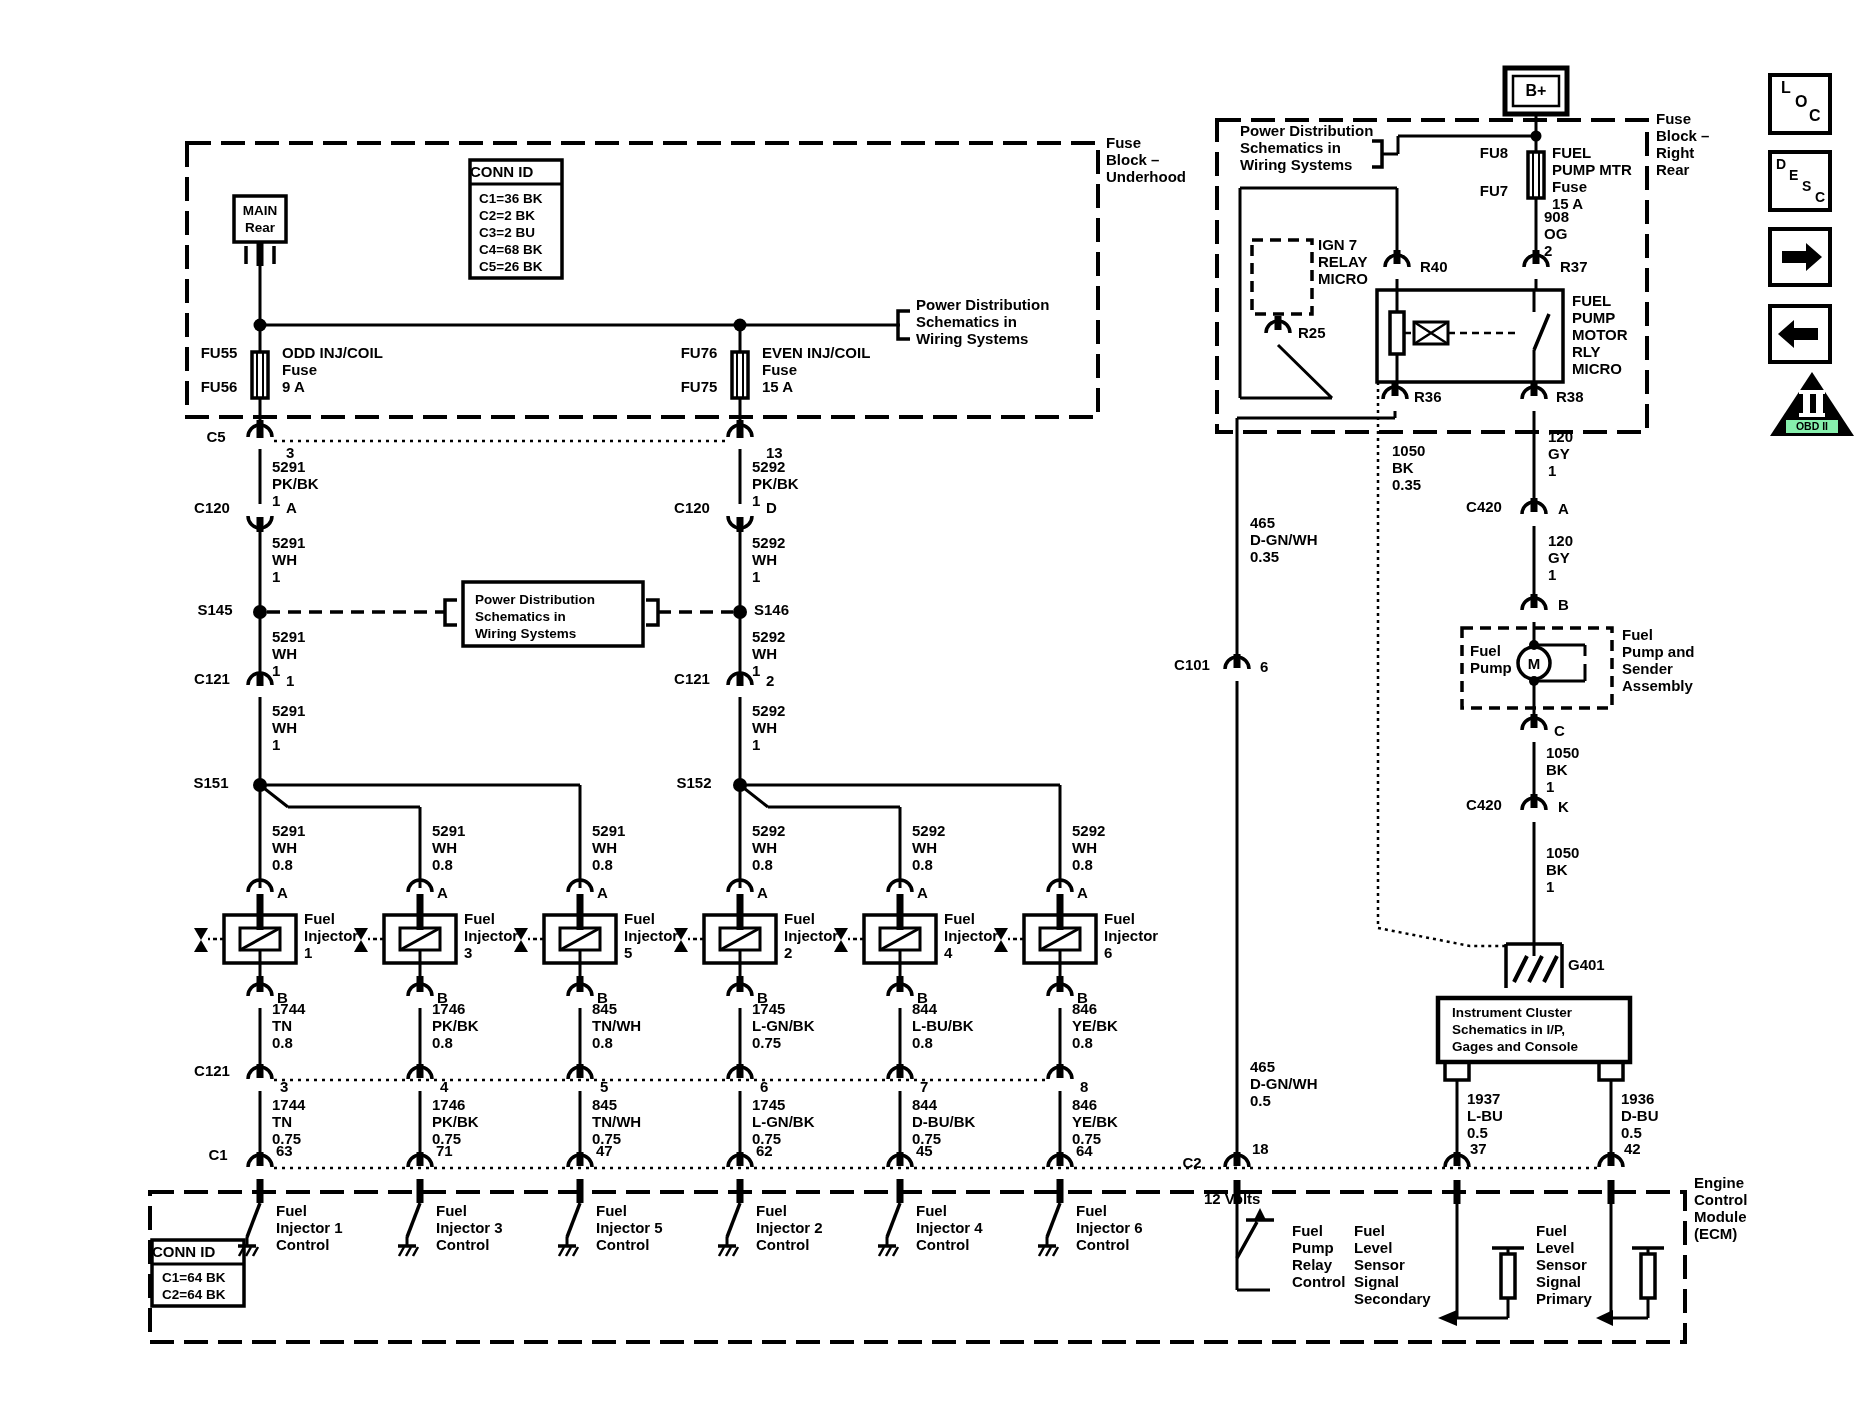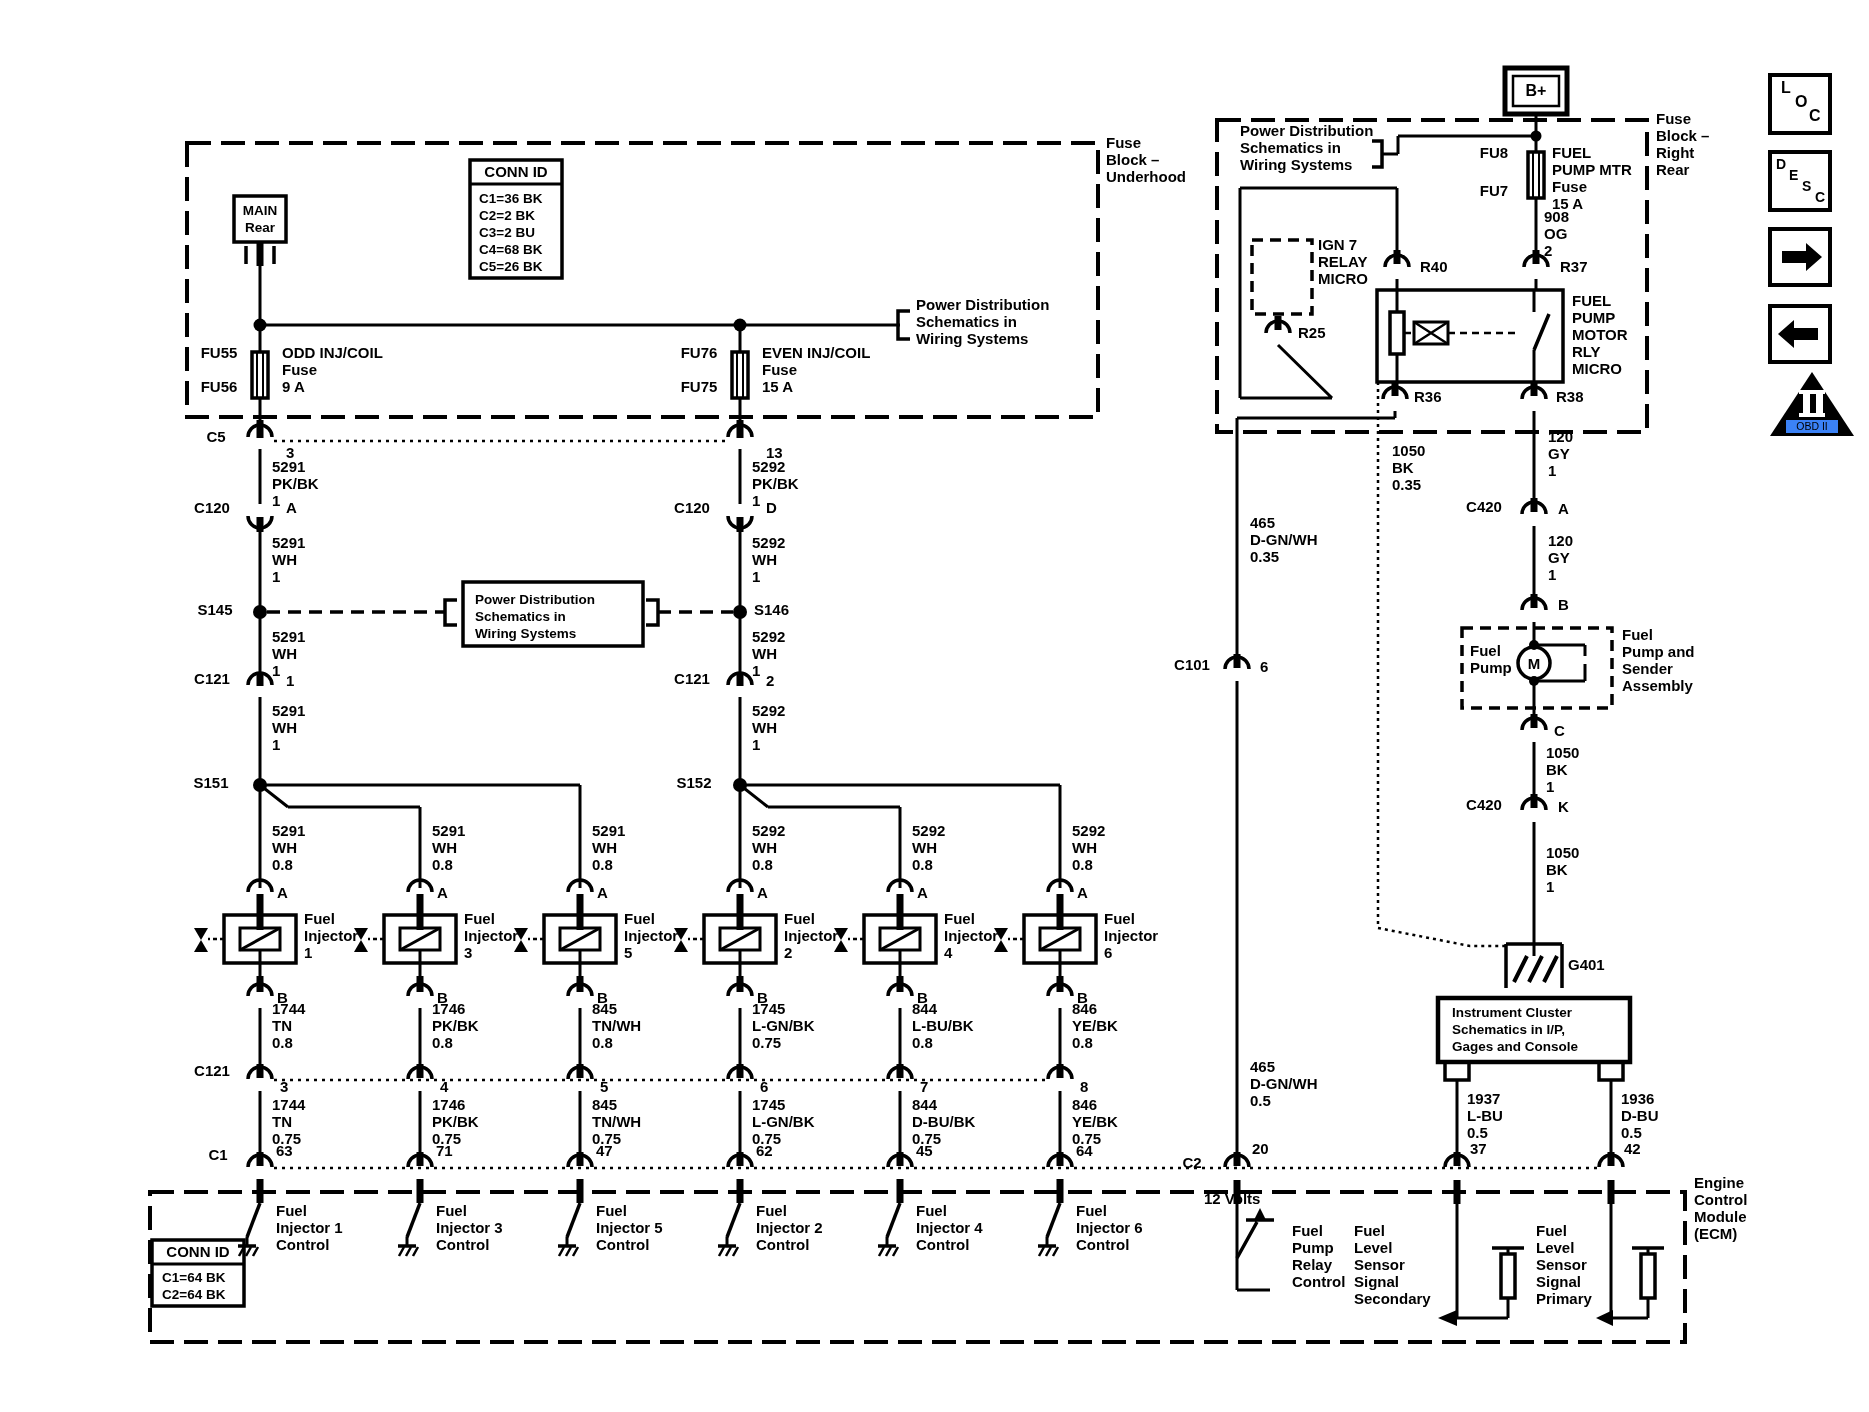--- a/index.html
+++ b/index.html
@@ -2,27 +2,27 @@
 <html><head>
 <meta charset="utf-8">
 <style>
   html,body{margin:0;padding:0;background:#fff}
   #canvas{position:relative;width:1869px;height:1412px;background:#fff;
     font-family:"Liberation Sans",sans-serif;overflow:hidden}
   #art{position:absolute;left:0;top:0}
   .lbl{position:absolute;font-weight:bold;font-size:15px;line-height:17px;color:#000;
     white-space:pre-line}
   .r{text-align:center}
-  .c{text-align:center}
+  .c{}
   .s{font-size:13.5px;line-height:17px}
   .xs{font-size:10.5px;line-height:13px}
   .bx{position:absolute;display:flex;align-items:center;justify-content:center;
     font-weight:bold;white-space:pre-line;text-align:center;color:#000}
   svg text{font-family:"Liberation Sans",sans-serif;font-weight:bold;font-size:15px;fill:#000}
-  .obd-tag{position:absolute;background:#3b82f6;color:#000;font-weight:normal;text-align:center}
+  .obd-tag{position:absolute;background:#86efac;color:#000;font-weight:bold;text-align:center}
 </style>
 </head>
 <body>
 
 <div id="canvas">
 
 <svg id="art" width="1869" height="1412" viewBox="0 0 1869 1412">
 
   <g id="inj-col" display="none">
     <path d="M0,950 V978 M0,1008 V1064 M0,1091 V1152" stroke="#000" stroke-width="3" fill="none"></path>
@@ -544,21 +544,21 @@
 Gages and Console</div>
 <div class="lbl" style="left:1467px;top:1090px">1937
 L-BU
 0.5</div>
 <div class="lbl" style="left:1470px;top:1140px">37</div>
 <div class="lbl" style="left:1621px;top:1090px">1936
 D-BU
 0.5</div>
 <div class="lbl" style="left:1624px;top:1140px">42</div>
 <div class="lbl r" style="left:1162px;top:1154px;width:60px">C2</div>
-<div class="lbl" style="left:1252px;top:1140px">20</div>
+<div class="lbl" style="left:1252px;top:1140px">18</div>
 
 <div class="lbl" style="left:1781px;top:79px;font-size:16px">L</div>
 <div class="lbl" style="left:1795px;top:93px;font-size:16px">O</div>
 <div class="lbl" style="left:1809px;top:107px;font-size:16px">C</div>
 <div class="lbl" style="left:1776px;top:156px;font-size:14px">D</div>
 <div class="lbl" style="left:1789px;top:167px;font-size:14px">E</div>
 <div class="lbl" style="left:1802px;top:178px;font-size:14px">S</div>
 <div class="lbl" style="left:1815px;top:189px;font-size:14px">C</div>
 <div class="obd-tag xs" style="left:1786px;top:420px;width:52px;height:13px">OBD II</div>
 

